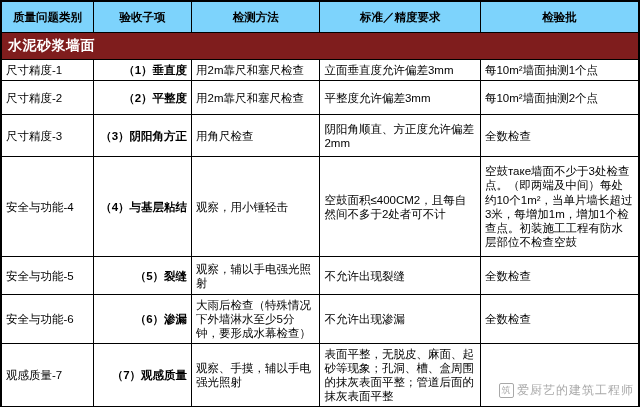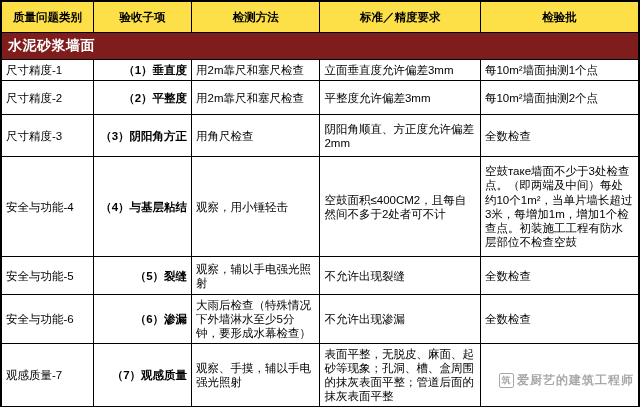--- a/index.html
+++ b/index.html
@@ -27,21 +27,21 @@
     padding: 3px 4px;
     font-size: 11.5px;
     line-height: 1.22;
     word-break: break-all;
   }
   thead th {
     font-weight: bold;
     font-size: 13px;
     text-align: center;
     height: 24px;
-    background: #fde047;
+    background: #7dd3fc;
     border-bottom: 2px solid #000;
     padding: 2px 2px;
   }
   .col-a { width: 92px; }
   .col-b { width: 98px; }
   .col-c { width: 128px; }
   .col-d { width: 160px; }
   .col-e { width: 158px; }
 
   tr.section-row td {
@@ -62,25 +62,25 @@
     text-align: right;
     padding-left: 4px;
     font-weight: bold;
   }
   .cell-c, .cell-d, .cell-e {
     text-align: left;
   }
   .watermark {
     position: absolute;
     right: 6px;
-    bottom: 18px;
+    bottom: 8px;
     font-size: 12px;
     color: #9a9a9a;
     opacity: 0.85;
-    font-weight: bold;
+    font-weight: normal;
     letter-spacing: 1px;
     pointer-events: none;
     white-space: nowrap;
   }
   .wm-mark {
     display: inline-block;
     width: 13px;
     height: 13px;
     border: 1px solid #9a9a9a;
     border-radius: 2px;

